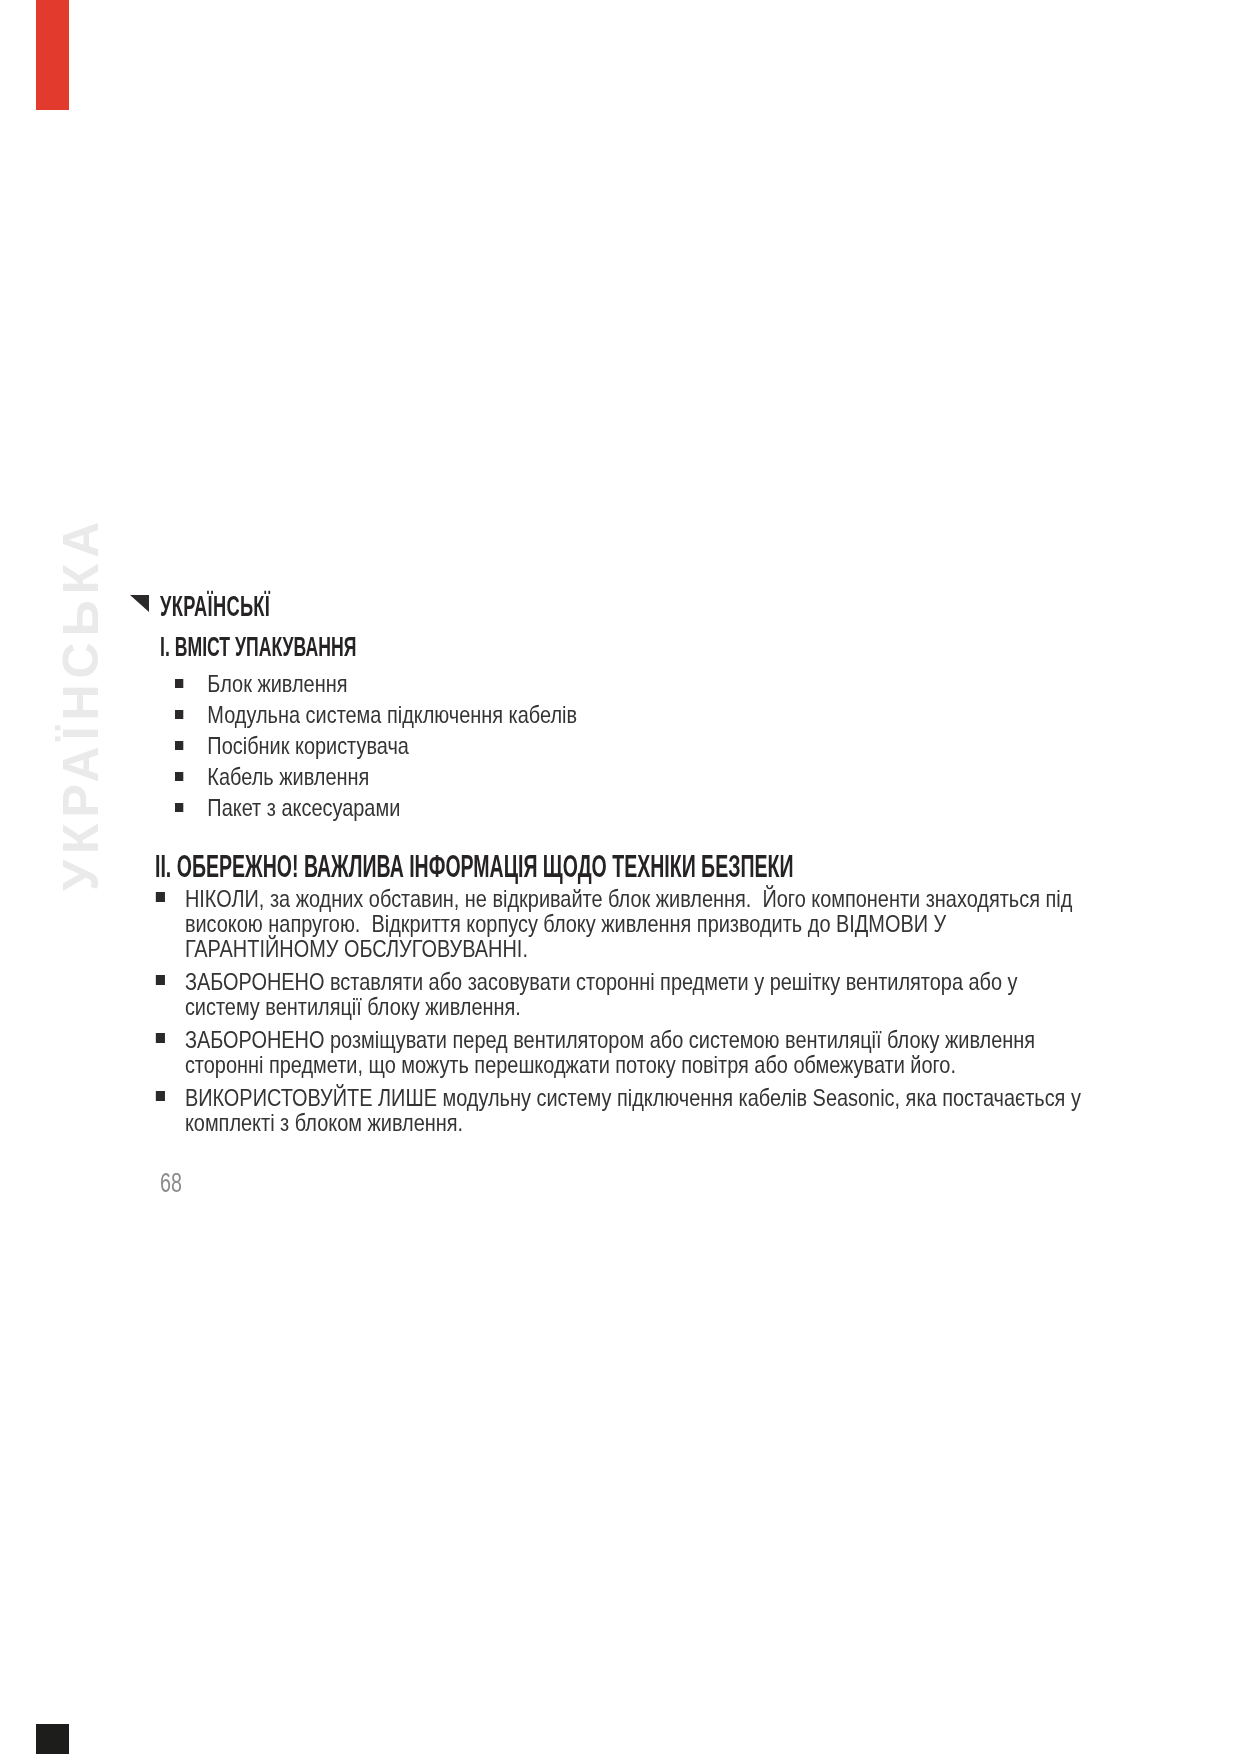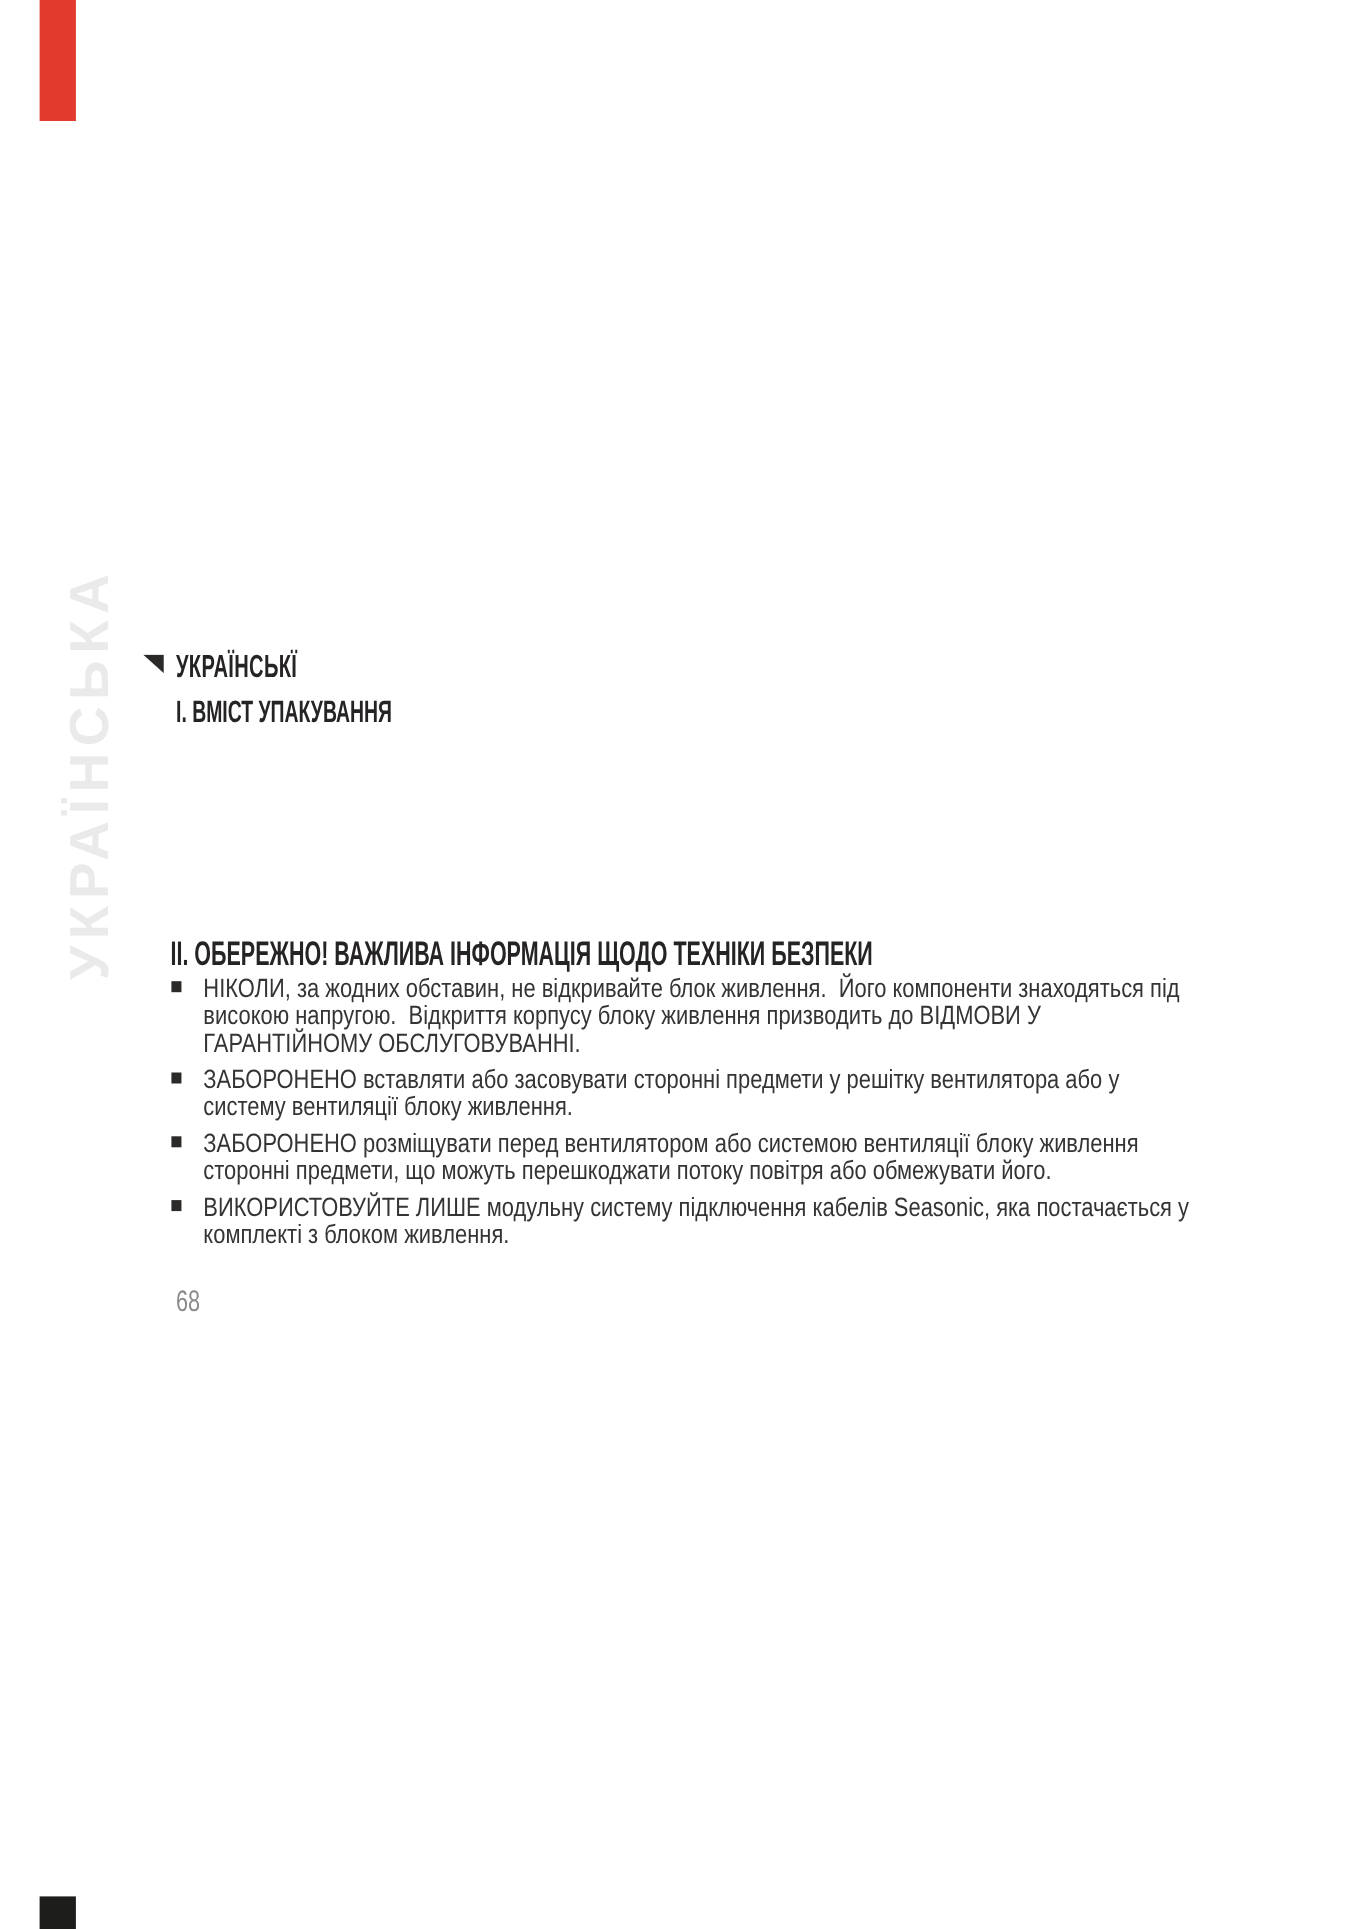--- a/index.html
+++ b/index.html
@@ -120,20 +120,27 @@
   <div class="tab-red"></div>
 
   <div class="watermark">УКРАЇНСЬКА</div>
 
   <span class="tri"></span>
 
   <div class="heading heading-lang">УКРАЇНСЬКЇ</div>
 
   <div class="heading heading-1">I. ВМІСТ УПАКУВАННЯ</div>
 
+  <ul class="pack-list">
+    <li>Блок живлення</li>
+    <li>Модульна система підключення кабелів</li>
+    <li>Посібник користувача</li>
+    <li>Кабель живлення</li>
+    <li>Пакет з аксесуарами</li>
+  </ul>
 
   <div class="heading heading-2">II. ОБЕРЕЖНО! ВАЖЛИВА ІНФОРМАЦІЯ ЩОДО ТЕХНІКИ БЕЗПЕКИ</div>
 
   <div class="warn-list">
     <div class="warn-item">НІКОЛИ, за жодних обставин, не відкривайте блок живлення.  Його компоненти знаходяться під високою напругою.  Відкриття корпусу блоку живлення призводить до ВІДМОВИ У ГАРАНТІЙНОМУ ОБСЛУГОВУВАННІ.</div>
     <div class="warn-item">ЗАБОРОНЕНО вставляти або засовувати сторонні предмети у решітку вентилятора або у систему вентиляції блоку живлення.</div>
     <div class="warn-item">ЗАБОРОНЕНО розміщувати перед вентилятором або системою вентиляції блоку живлення сторонні предмети, що можуть перешкоджати потоку повітря або обмежувати його.</div>
     <div class="warn-item">ВИКОРИСТОВУЙТЕ ЛИШЕ модульну систему підключення кабелів Seasonic, яка постачається у комплекті з блоком живлення.</div>
   </div>
 

